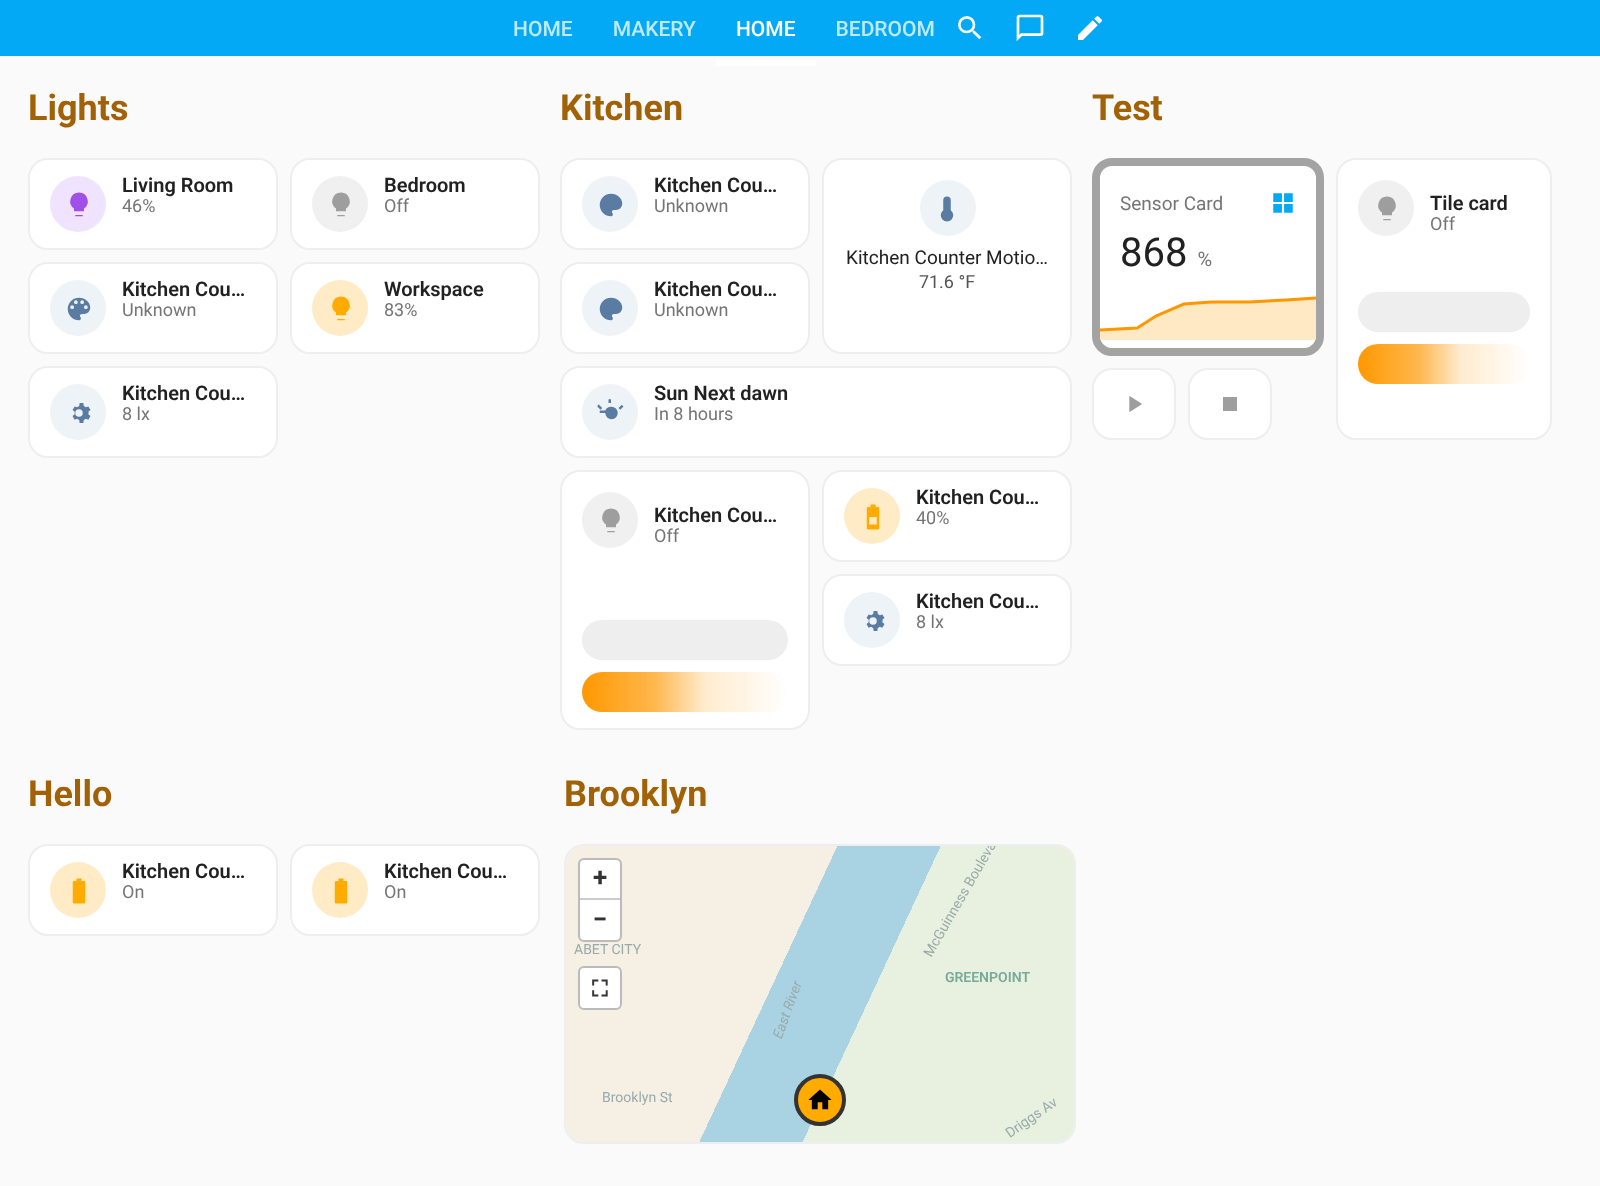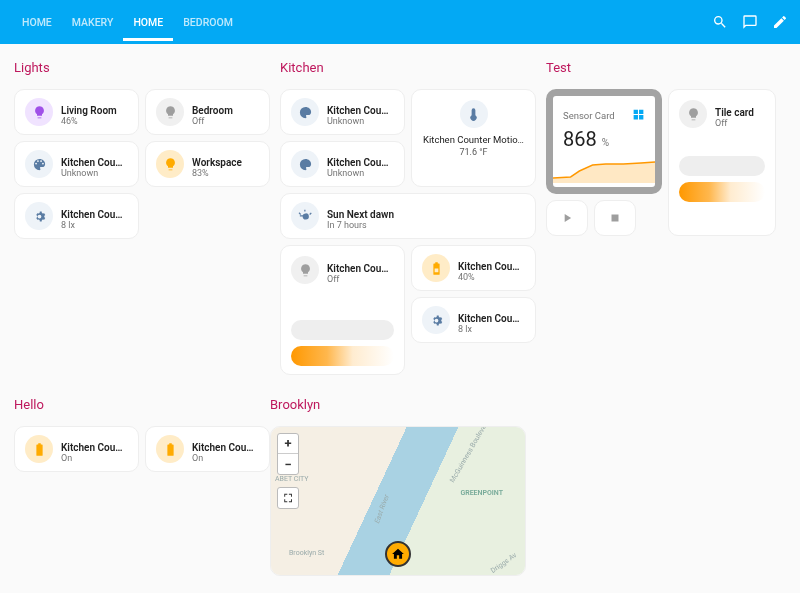--- a/index.html
+++ b/index.html
@@ -1,55 +1,55 @@
 <!DOCTYPE html>
 <html><head>
   <meta charset="utf-8">
   <style>
     * { box-sizing: border-box; margin: 0; padding: 0; }
     body { font-family: -apple-system, BlinkMacSystemFont, "Segoe UI", Roboto, Arial, sans-serif; background: #fafafa; color: #212121; width: 800px; }
-    .header { background: #03a9f4; height: 44px; display: flex; justify-content: space-between; align-items: center; padding: 0 12px; }
+    .header { background: #03a9f4; height: 28px; display: flex; justify-content: center; align-items: center; padding: 0 12px; }
     .tabs { display: flex; gap: 0; }
     .tab { color: rgba(255,255,255,0.75); font-size: 10.5px; font-weight: 500; padding: 12px 10px 10px; cursor: pointer; }
     .tab.active { color: #fff; border-bottom: 3px solid #fff; padding-bottom:9px;}
     .header-icons { display: flex; gap: 14px; }
     .hicon svg { width: 16px; height: 16px; fill: #fff; display:block;}
     .content { padding: 16px 14px; }
     .row1 { display: flex; gap: 10px; }
     .col { display:flex; flex-direction:column; }
-    .section-title { font-size: 13px; font-weight: 400; color: #be185d; margin-bottom: 14px; }
+    .section-title { font-size: 18px; font-weight: 700; color: #a16207; margin-bottom: 14px; }
     .card-grid { display:flex; flex-wrap:wrap; gap:6px; }
-    .entity-card { background:#fff; border:1px solid #eee; border-radius:10px; padding:8px 10px; display:flex; align-items:flex-end; gap:8px; width:125px; }
+    .entity-card { background:#fff; border:1px solid #eee; border-radius:10px; padding:8px 10px; display:flex; align-items:flex-start; gap:8px; width:125px; }
     .entity-card.wide{ width:256px;}
     .icon-circle { width:28px; height:28px; border-radius:50%; background:#eef3f8; display:flex; align-items:center; justify-content:center; flex-shrink:0; }
     .icon-circle svg { width:15px; height:15px; fill:#5a7ca3; }
     .icon-circle.purple { background:#f0e3ff; } .icon-circle.purple svg{fill:#a050e8;}
     .icon-circle.amber { background:#ffecc7; } .icon-circle.amber svg{fill:#ffab00;}
     .icon-circle.grey { background:#f0f0f0; } .icon-circle.grey svg{fill:#9e9e9e;}
     .ent-text { overflow:hidden; }
     .ent-name { font-size:10px; font-weight:600; white-space:nowrap; overflow:hidden; text-overflow:ellipsis; }
     .ent-state { font-size:9px; color:#757575; white-space:nowrap; overflow:hidden; text-overflow:ellipsis;}
     .temp-card { background:#fff;border:1px solid #eee;border-radius:10px;width:125px;padding:10px;text-align:center;}
     .temp-card .icon-circle{margin:0 auto 6px;}
     .temp-name{font-size:9.5px;font-weight:400;white-space:nowrap;overflow:hidden;text-overflow:ellipsis;}
     .temp-val{font-size:9px;color:#555;margin-top:2px;}
     .tile-card{background:#fff;border:1px solid #eee;border-radius:10px;width:108px;padding:10px 10px 8px;}
     .tile-row{display:flex;gap:8px;align-items:flex-end;margin-bottom:10px;}
     .slider{height:20px;border-radius:10px;background:#eee;}
     .slider.gradient{background:linear-gradient(to right,#ff9800 0%,#ffb74d 35%,#ffecd0 60%,#fff 100%);}
-    .sensor-card{background:#fff;border:7px solid #a3a3a3;border-radius:10px;width:116px;padding:10px 0 0 0;position:relative;overflow:hidden;}
+    .sensor-card{background:#fff;border:4px solid #a3a3a3;border-radius:10px;width:116px;padding:10px 0 0 0;position:relative;overflow:hidden;}
     .sensor-head{display:flex;justify-content:space-between;padding:0 10px;align-items:center;}
     .sensor-title{font-size:9.5px;color:#757575;}
     .sensor-ic svg{width:13px;height:13px;fill:#03a9f4;}
     .sensor-val{font-size:20px;font-weight:400;padding:2px 10px;}
     .sensor-unit{font-size:10px;color:#757575;}
     .sensor-graph{height:30px;width:100%;}
     .btn-sq{background:#fff;border:1px solid #eee;border-radius:10px;width:42px;height:36px;display:flex;align-items:center;justify-content:center;}
     .btn-sq svg{width:14px;height:14px;fill:#9e9e9e;}
-    .row2{display:flex;gap:0;margin-top:22px;}
+    .row2{display:flex;gap:12px;margin-top:22px;}
     .map{position:relative;border:1px solid #eee;border-radius:10px;overflow:hidden;width:256px;height:150px;}
     .map-bg{position:absolute;inset:0;background:linear-gradient(115deg,#f5efe4 0 42%,#a9d2e3 42% 58%,#e8f0e0 58% 100%);}
     .map-ctl{position:absolute;left:6px;background:#fff;border:1px solid #bbb;border-radius:3px;display:flex;flex-direction:column;}
     .map-ctl.zoom{top:6px;}
     .map-ctl.fs{top:60px;}
     .map-ctl div{width:20px;height:20px;display:flex;align-items:center;justify-content:center;font-size:13px;font-weight:bold;color:#333;}
     .map-ctl.zoom div:first-child{border-bottom:1px solid #ccc;}
     .map-label{position:absolute;font-size:7px;color:#9aa;}
     .map-pin{position:absolute;left:50%;bottom:8px;transform:translateX(-50%);}
     .map-pin .ring{width:26px;height:26px;border-radius:50%;background:#ffab00;border:2px solid #333;display:flex;align-items:center;justify-content:center;}
@@ -186,21 +186,21 @@
       </div>
     </div>
     <div class="entity-card wide" style="margin-top:6px;">
       <span class="icon-circle">
             <svg viewBox="0 0 24 24">
               <path d="M12 7a5 5 0 00-4.58 3H3v2h4.42A5 5 0 1012 7zm9-2l-3 3 1.41 1.41L22 6.83 20.59 5.41 21 5zM2 5l3 3L3.59 9.41 1 6.83 2 5zm10-4v3h-2V1h2z"></path>
             </svg>
           </span>
       <div class="ent-text">
             <div class="ent-name">Sun Next dawn</div>
-            <div class="ent-state">In 7 hours</div>
+            <div class="ent-state">In 8 hours</div>
           </div>
     </div>
     <div style="display:flex;gap:6px;margin-top:6px;">
       <div class="tile-card" style="width:125px;">
         <div class="tile-row">
           <span class="icon-circle grey">
                 <svg viewBox="0 0 24 24">
                   <path d="M9 21h6v-1H9v1zm3-19a7 7 0 00-4 12.74V17h8v-2.26A7 7 0 0012 2z"></path>
                 </svg>
               </span>

